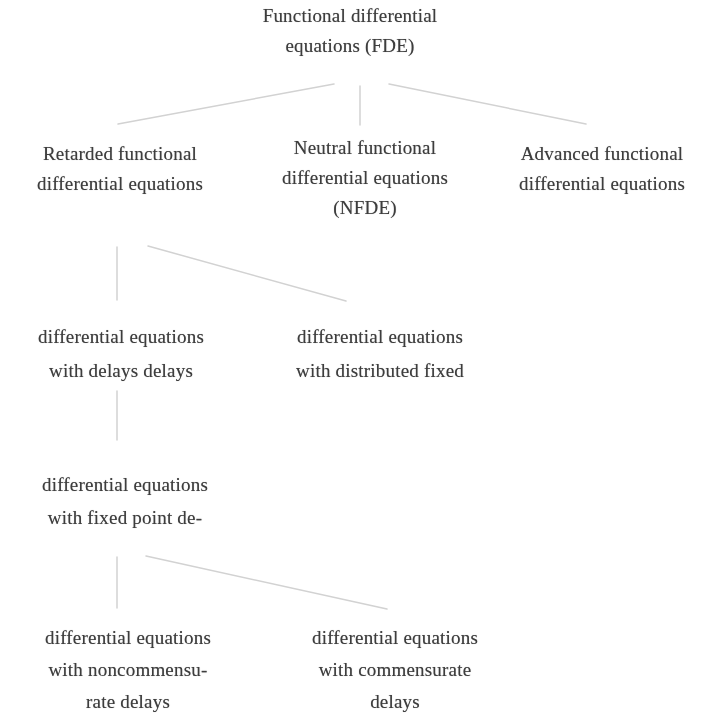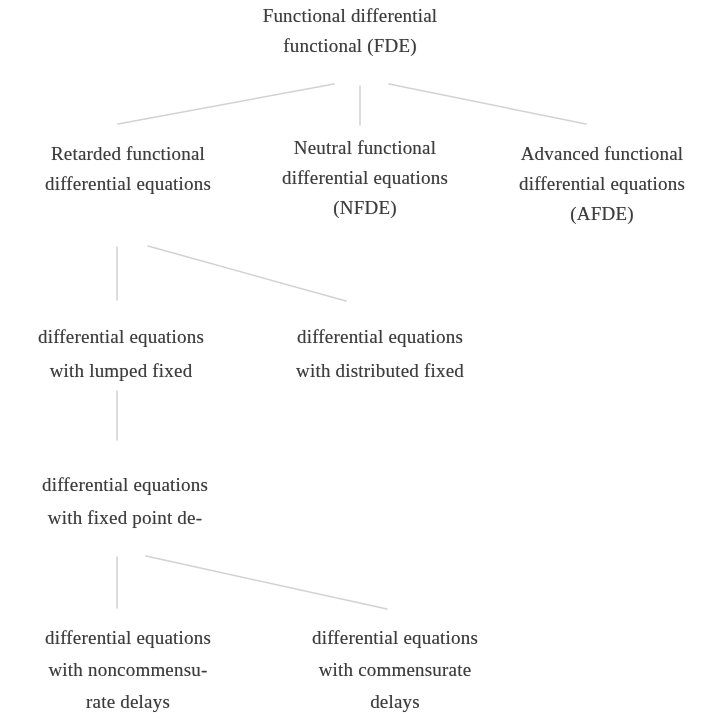--- a/index.html
+++ b/index.html
@@ -38,43 +38,42 @@
     <line x1="389" y1="84" x2="586" y2="124" stroke-width="1.5" stroke-linecap="round" stroke="#d2d2d2"></line>
     <line x1="117" y1="247" x2="117" y2="300" stroke-width="1.5" stroke-linecap="round" stroke="#d2d2d2"></line>
     <line x1="148" y1="246" x2="346" y2="301" stroke-width="1.5" stroke-linecap="round" stroke="#d2d2d2"></line>
     <line x1="117" y1="391" x2="117" y2="440" stroke-width="1.5" stroke-linecap="round" stroke="#d2d2d2"></line>
     <line x1="117" y1="557" x2="117" y2="608" stroke-width="1.5" stroke-linecap="round" stroke="#d2d2d2"></line>
     <line x1="146" y1="556" x2="387" y2="609" stroke-width="1.5" stroke-linecap="round" stroke="#d2d2d2"></line>
   </svg>
 
   <div class="node" style="left:350px; top:1px; line-height:30px">
     <div>Functional differential</div>
-    <div>functional (FDE)</div>
+    <div>equations (FDE)</div>
   </div>
 
-  <div class="node" style="left:128px; top:139px; line-height:30px">
+  <div class="node" style="left:120px; top:139px; line-height:30px">
     <div>Retarded functional</div>
     <div>differential equations</div>
   </div>
 
   <div class="node" style="left:365px; top:133px; line-height:30px">
     <div>Neutral functional</div>
     <div>differential equations</div>
     <div>(NFDE)</div>
   </div>
 
   <div class="node" style="left:602px; top:139px; line-height:30px">
     <div>Advanced functional</div>
     <div>differential equations</div>
-    <div>(AFDE)</div>
   </div>
 
   <div class="node" style="left:121px; top:320px; line-height:34px">
     <div>differential equations</div>
-    <div>with lumped fixed</div>
+    <div>with delays delays</div>
   </div>
 
   <div class="node" style="left:380px; top:320px; line-height:34px">
     <div>differential equations</div>
     <div>with distributed fixed</div>
   </div>
 
   <div class="node" style="left:125px; top:468px; line-height:33px">
     <div>differential equations</div>
     <div>with fixed point de-</div>

